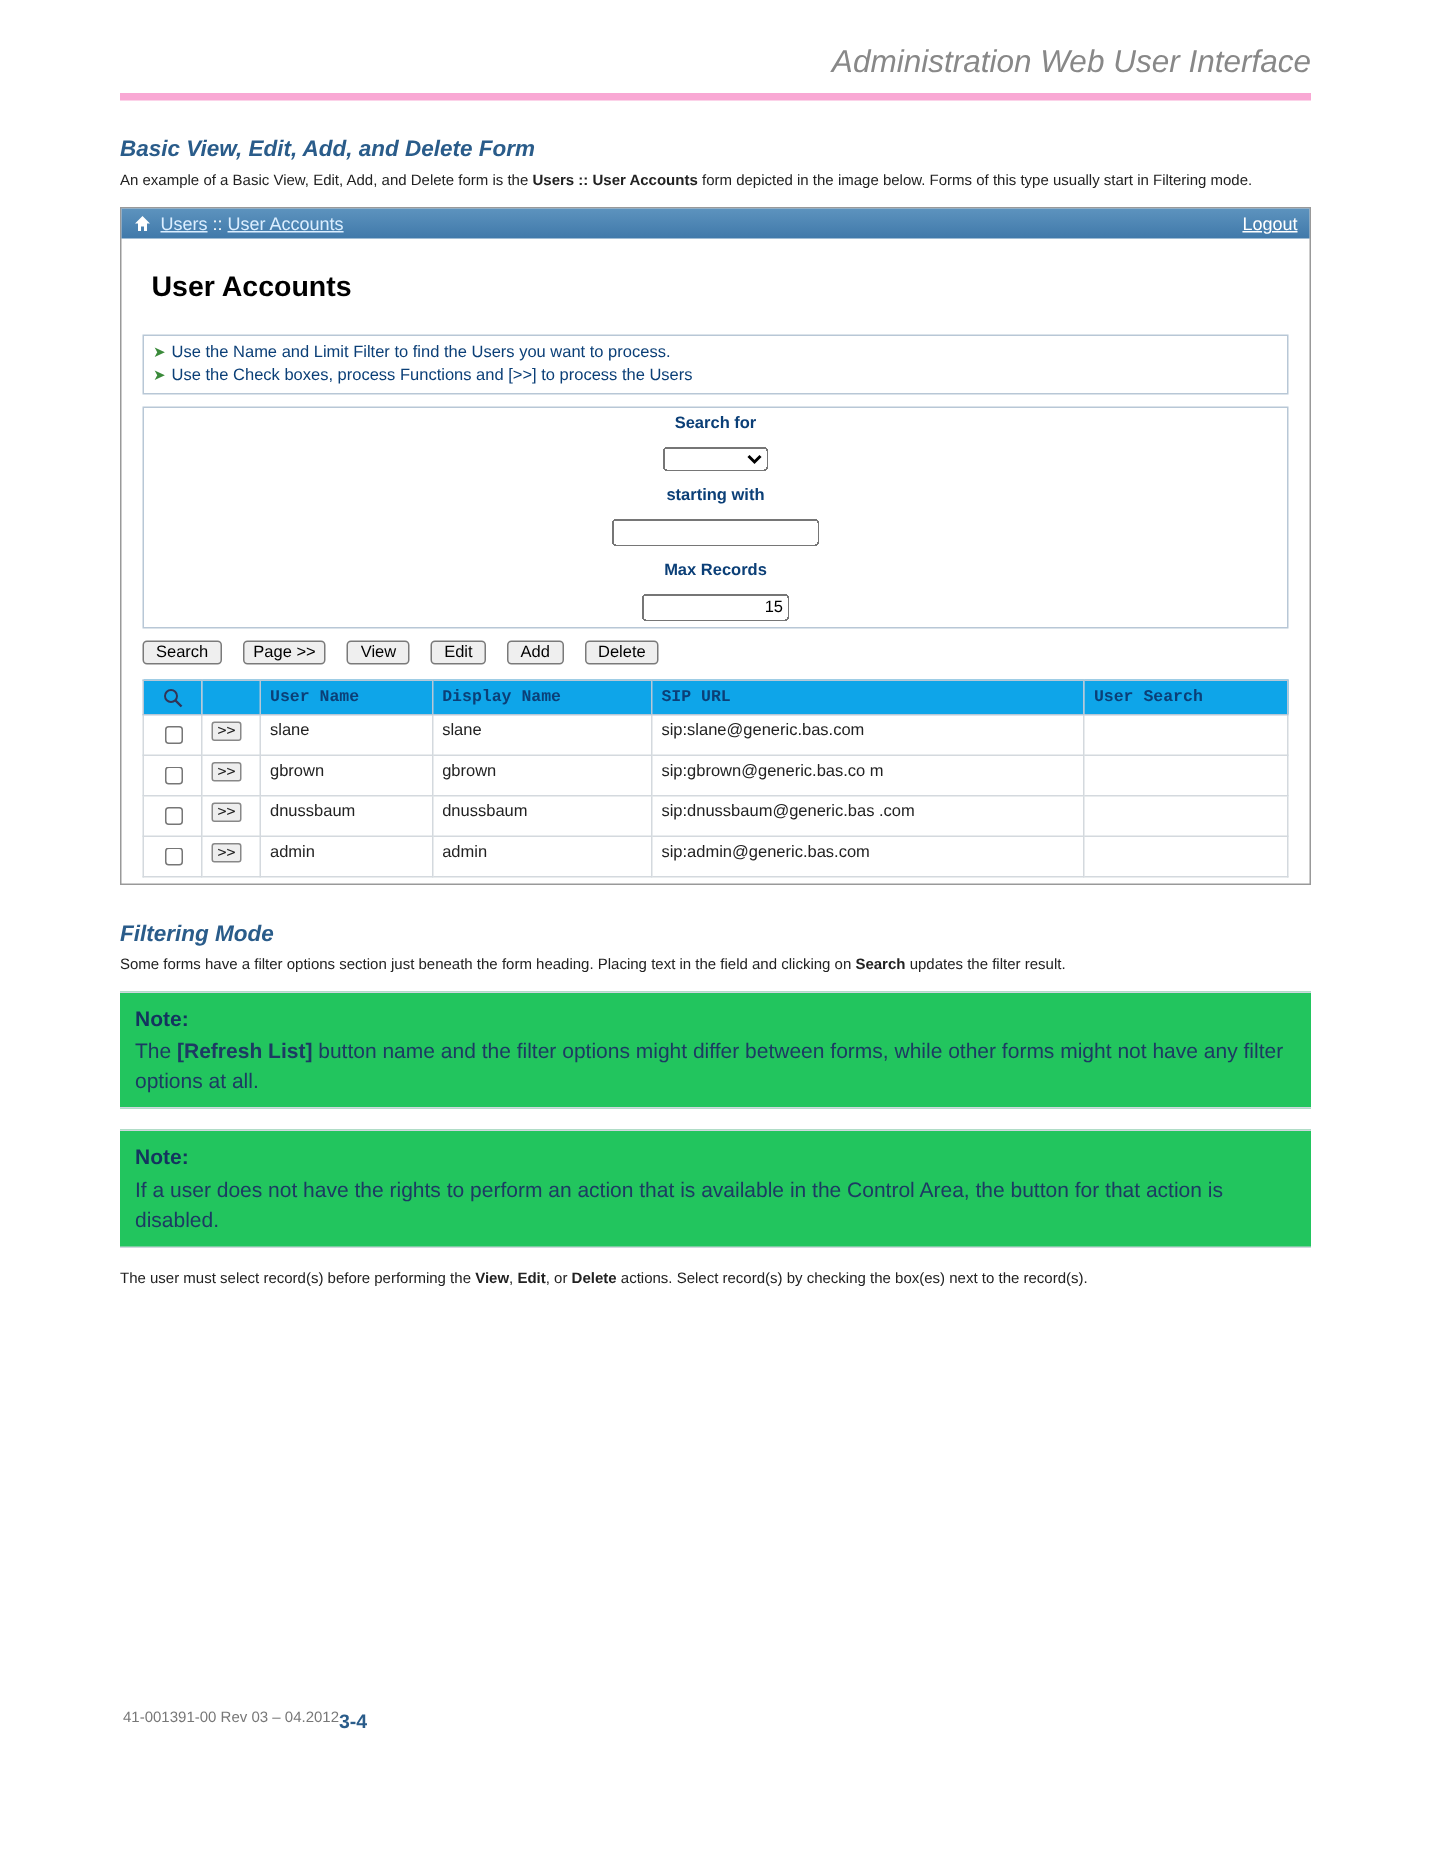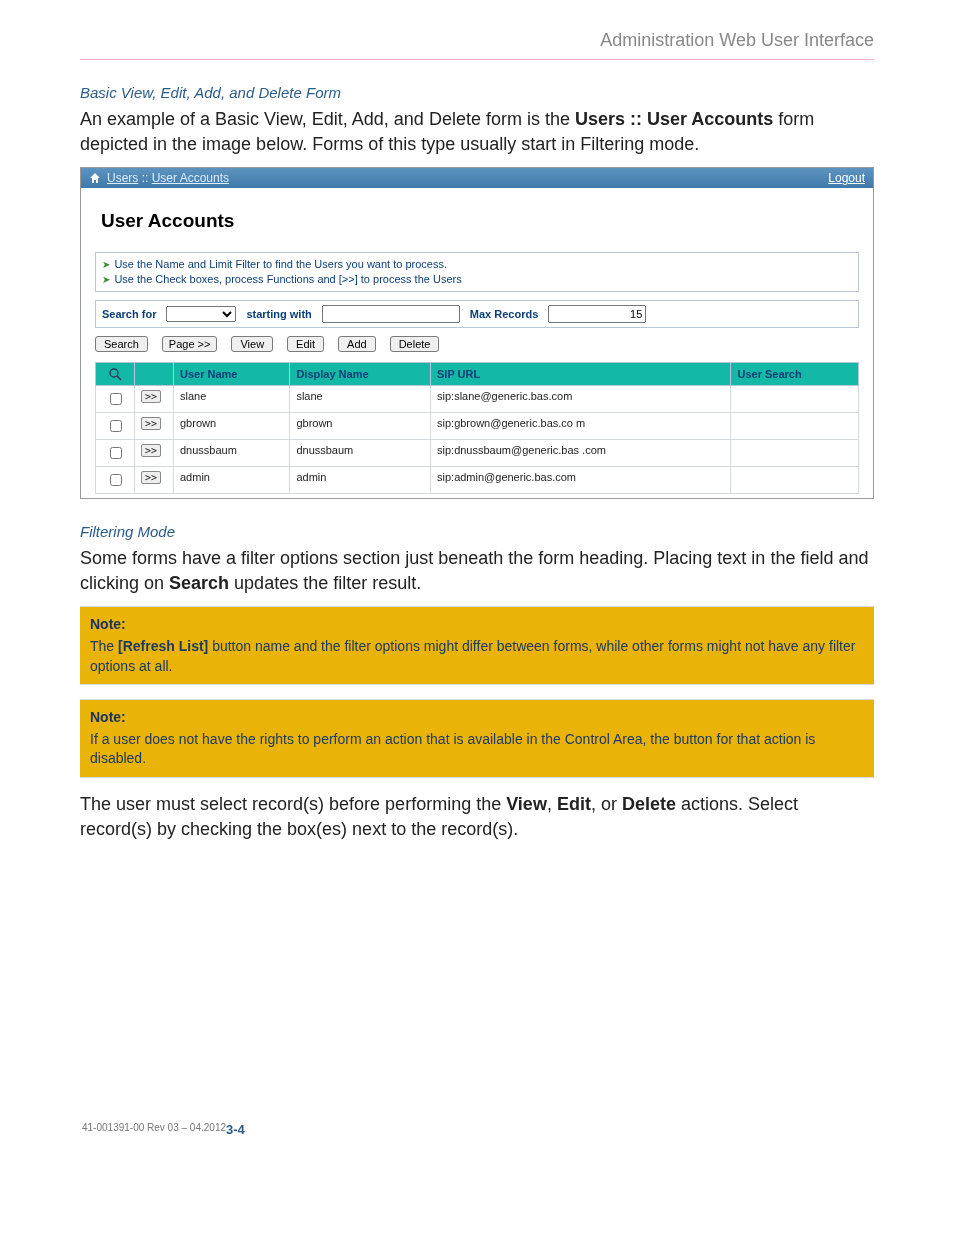--- a/index.html
+++ b/index.html
@@ -8,35 +8,36 @@
     padding: 0;
     background: #fff;
     color: #333;
     width: 954px;
   }
   .page {
     padding: 20px 80px 40px 80px;
   }
   .page-top-header {
     text-align: right;
+    font-style: italic;
     color: #888;
-    font-size: 18px;
+    font-size: 21px;
     padding: 10px 0 8px 0;
-    border-bottom: 1px solid #f9a8d4;
+    border-bottom: 5px solid #f9a8d4;
     margin-bottom: 24px;
   }
   .section-heading {
-    font-weight: normal;
+    font-weight: bold;
     font-style: italic;
     color: #2a5c8a;
     font-size: 15px;
     margin: 0 0 6px 0;
   }
   .body-text {
-    font-size: 18px;
+    font-size: 10px;
     line-height: 1.4;
     margin: 0 0 10px 0;
     color: #222;
   }
   .bold { font-weight: bold; }
 
   
   .app-shot {
     border: 1px solid #999;
     margin: 8px 0 24px 0;
@@ -97,20 +98,21 @@
   .filter-row {
     border:1px solid #b8c7d6;
     padding:4px 6px;
     display:flex;
     align-items:center;
     gap:10px;
     font-size:11px;
     color:#0b3f77;
     font-weight:bold;
     margin-bottom:8px;
+    flex-direction:column;
   }
   .filter-row select, .filter-row input[type="text"] {
     font-size:11px;
     font-family:Liberation Sans, sans-serif;
     text-align:right;
   }
   .filter-row select { width:70px; }
   .filter-row .wide-input { width:130px; }
   .filter-row .narrow-input { width:90px; }
 
@@ -131,25 +133,26 @@
   .btn.page-btn { padding:1px 6px; }
 
   .data-table {
     width:100%;
     border-collapse:collapse;
     font-size:11px;
     color:#222;
   }
   .data-table th {
     text-align:left;
-    background:#14b8a6;
+    background:#0ea5e9;
     border:1px solid #b8c7d6;
     padding:4px 6px;
     color:#0b3f77;
     font-weight:bold;
+    font-family:Liberation Mono, monospace;
   }
   .data-table td {
     border:1px solid #d4d9de;
     padding:4px 6px;
     vertical-align:top;
   }
   .th-icon-cell { width:26px; text-align:center; }
   .th-go-cell { width:26px; }
   .row-go {
     font-family:monospace;
@@ -161,21 +164,21 @@
     cursor:pointer;
     display:inline-block;
   }
   .chk {
     width:12px;height:12px;
   }
   .mag-icon svg{display:block;margin:auto;}
 
   
   .note-box {
-    background:#eab308;
+    background:#22c55e;
     border-top:1px solid #d0d7df;
     border-bottom:1px solid #d0d7df;
     padding:8px 10px;
     margin:6px 0 14px 0;
     font-size:14px;
     color:#1d3a63;
     line-height:1.4;
   }
   .note-box .note-label{
     font-weight:bold;

